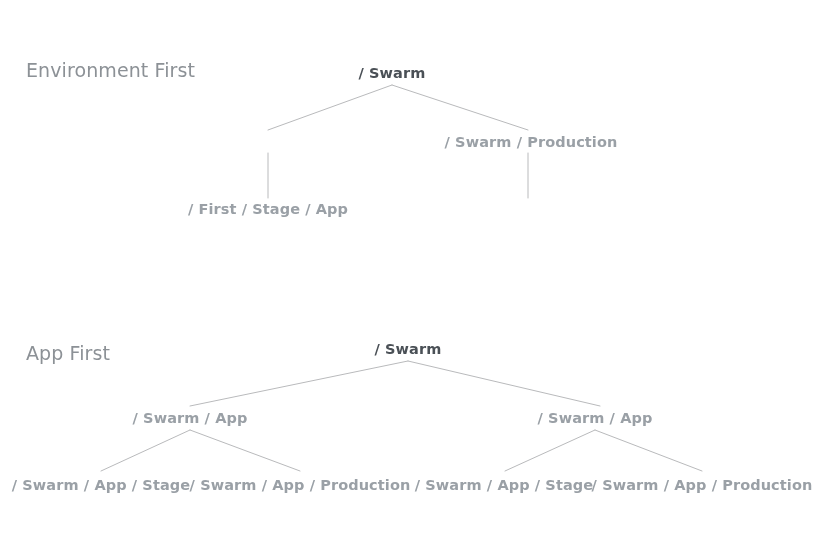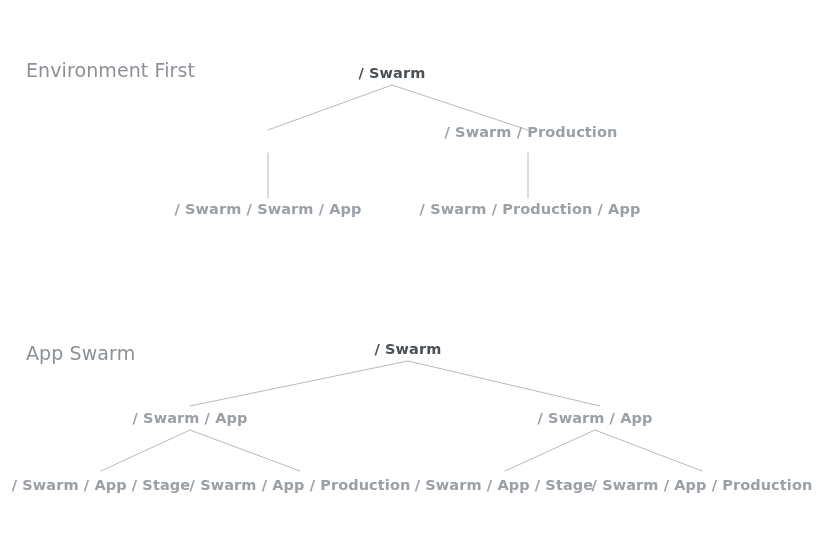--- a/index.html
+++ b/index.html
@@ -78,27 +78,26 @@
       <path d="M595,430 L505,471"></path>
       <path d="M595,430 L702,471"></path>
     </g>
   </svg>
 
   <div class="section-title" id="title-env">Environment First</div>
 
   <div class="node root" style="left:392px; top:65px;">/ Swarm</div>
 
 
-  <div class="node child" style="left:531px; top:124px;">/ Swarm / Production</div>
+  <div class="node child" style="left:531px; top:134px;">/ Swarm / Production</div>
 
-  <div class="node child" style="left:268px; top:201px;">/ Swarm / Swarm / App</div>
+  <div class="node child" style="left:268px; top:201px;">/ First / Stage / App</div>
 
-  <div class="node child" style="left:530px; top:201px;">/ Swarm / Production / App</div>
 
-  <div class="section-title" id="title-app">App Swarm</div>
+  <div class="section-title" id="title-app">App First</div>
 
   <div class="node root" style="left:408px; top:341px;">/ Swarm</div>
 
   <div class="node child" style="left:190px; top:410px;">/ Swarm / App</div>
 
   <div class="node child" style="left:595px; top:410px;">/ Swarm / App</div>
 
   <div class="node child" style="left:101px; top:477px;">/ Swarm / App / Stage</div>
 
   <div class="node child" style="left:300px; top:477px;">/ Swarm / App / Production</div>

